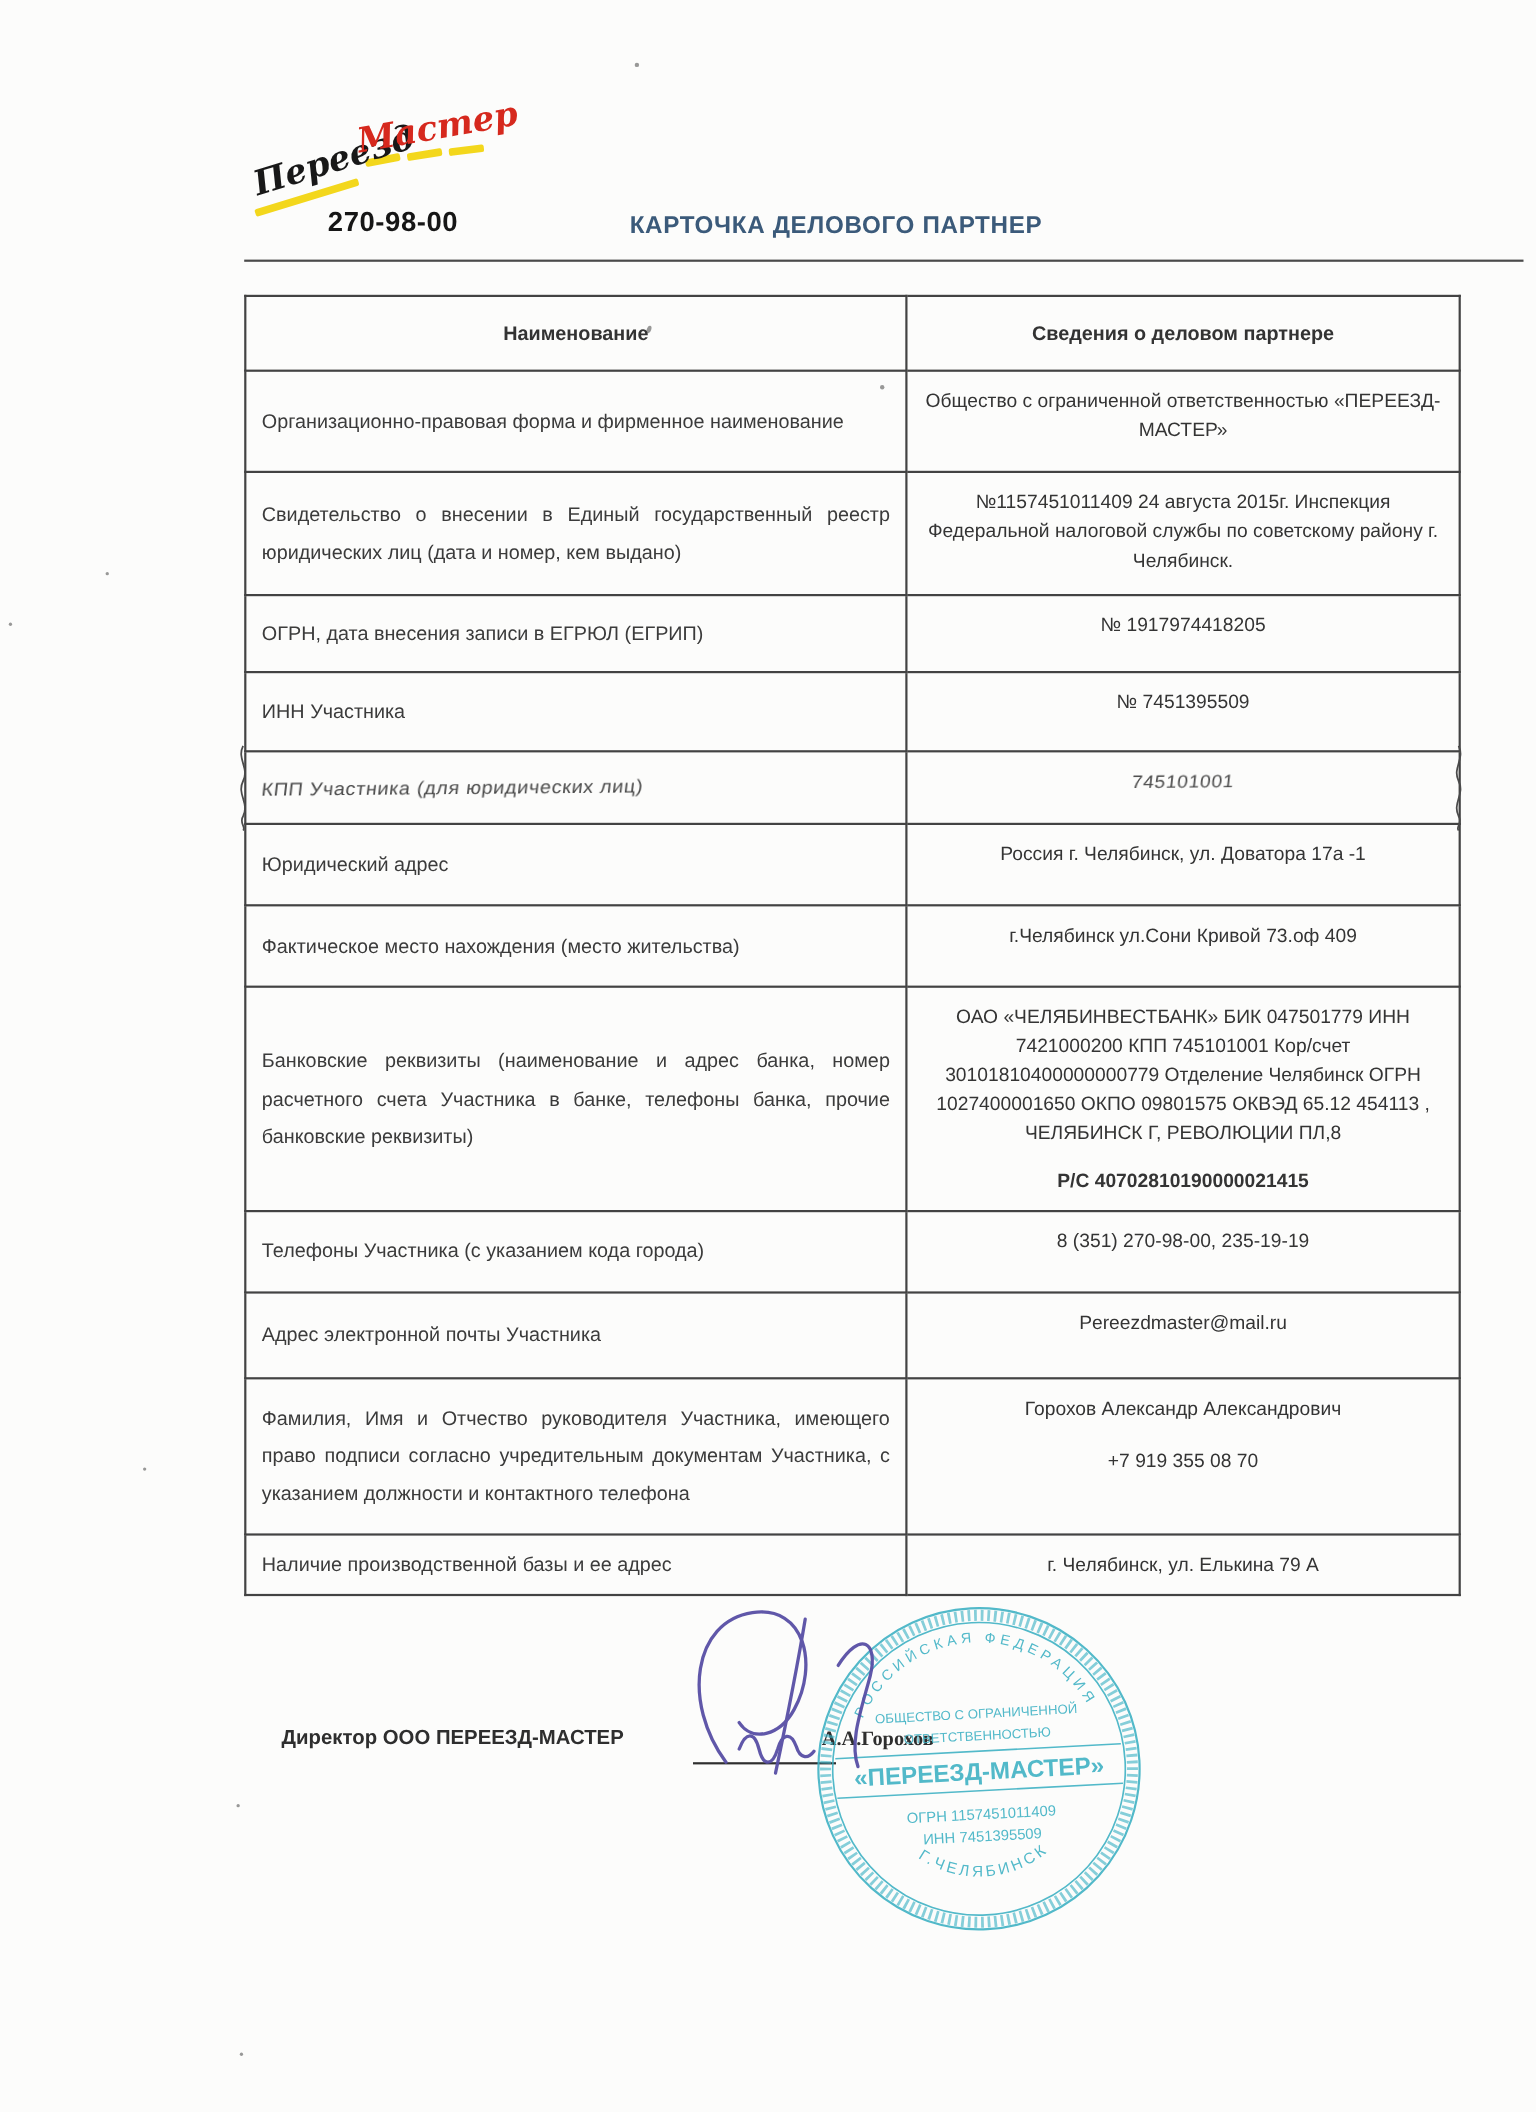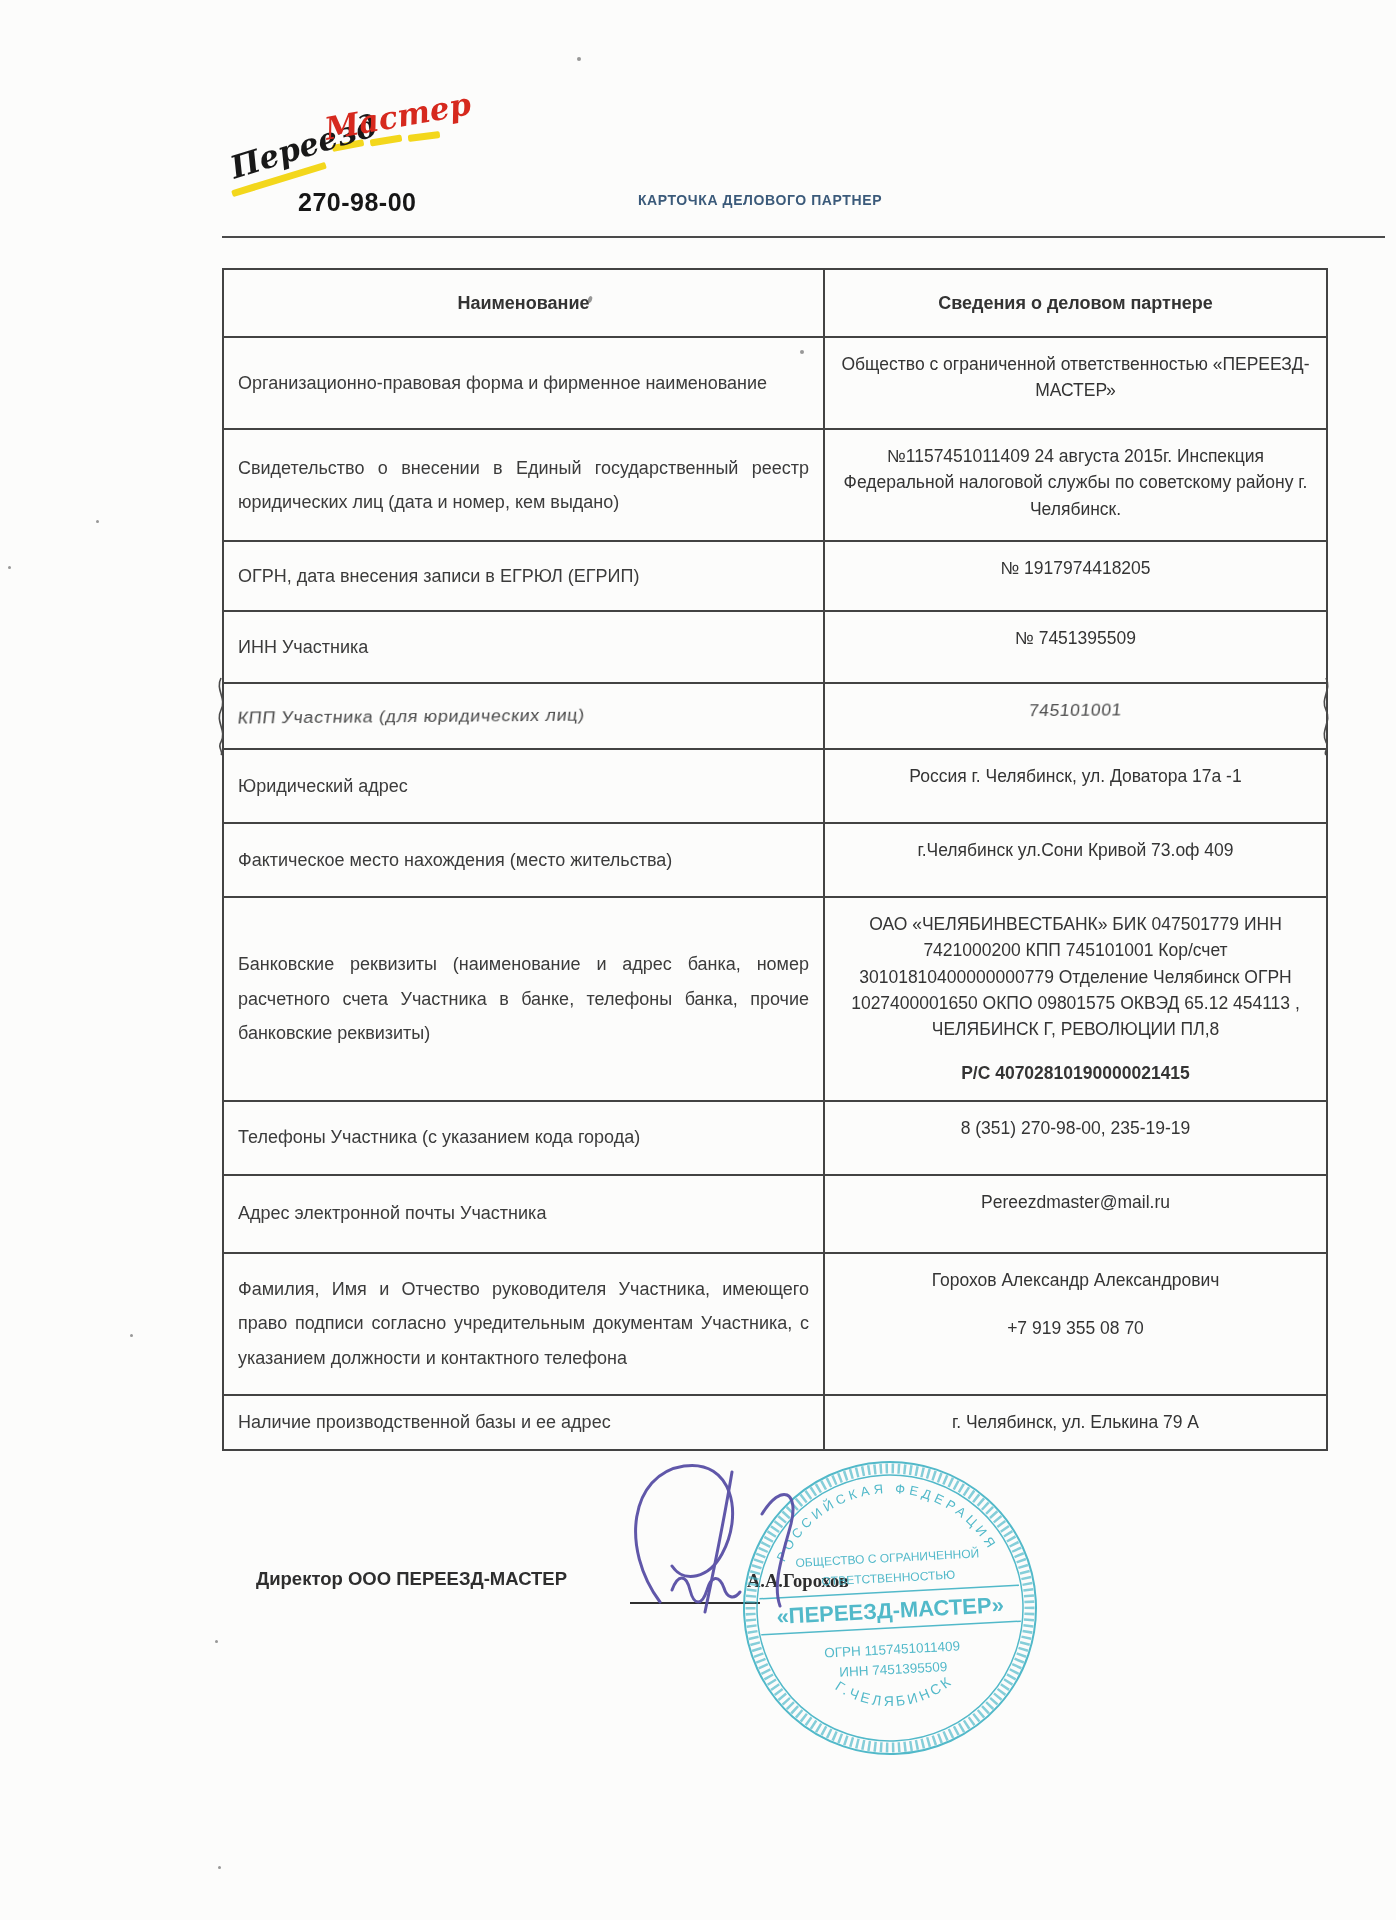--- a/index.html
+++ b/index.html
@@ -18,21 +18,21 @@
     font-size:31px;color:#d6291e;white-space:nowrap;}
   .logo-phone{position:absolute;left:72px;top:90px;font-weight:700;
     font-size:25px;color:#161616;letter-spacing:.5px;white-space:nowrap;}
   .bar{position:absolute;background:#f3d71c;height:7px;border-radius:2px;}
   .bar1{left:4px;top:78px;width:98px;transform:rotate(-17deg);}
   .bar2{left:106px;top:44px;width:32px;transform:rotate(-11deg);}
   .bar3{left:144px;top:39px;width:32px;transform:rotate(-9deg);}
   .bar4{left:182px;top:35px;width:32px;transform:rotate(-7deg);}
   
   .doc-title{position:absolute;left:420px;top:192px;width:680px;text-align:center;
-    font-size:14px;font-weight:700;color:#3b5a7a;letter-spacing:.6px;white-space:nowrap;}
+    font-size:22px;font-weight:700;color:#3b5a7a;letter-spacing:.6px;white-space:nowrap;}
   .top-rule{position:absolute;left:222px;top:236px;width:1163px;height:0;
     border-top:2px solid #4a4a4a;}
   
   table.card{position:absolute;left:222px;top:268px;width:1104px;
     border-collapse:collapse;table-layout:fixed;}
   table.card th,table.card td{border:2px solid #434343;}
   table.card th{font-size:18px;font-weight:700;color:#333;
     text-align:center;vertical-align:middle;padding:6px 10px;}
   td.lbl{font-size:18px;line-height:1.9;text-align:justify;vertical-align:middle;
     padding:8px 14px;color:#3b3b3b;}

